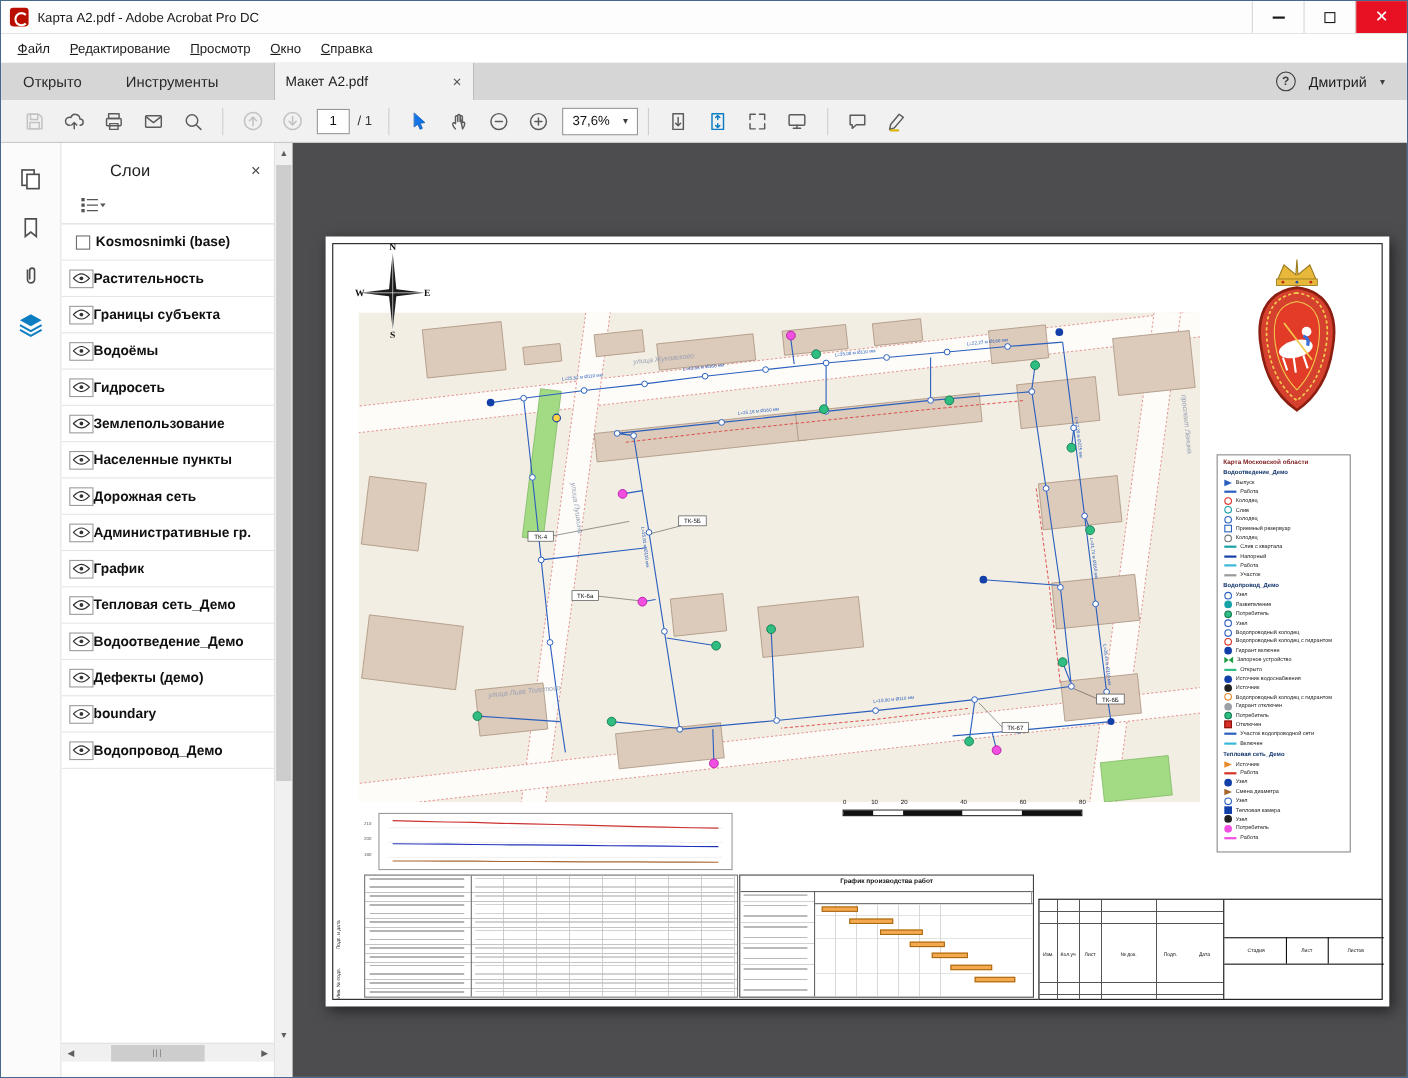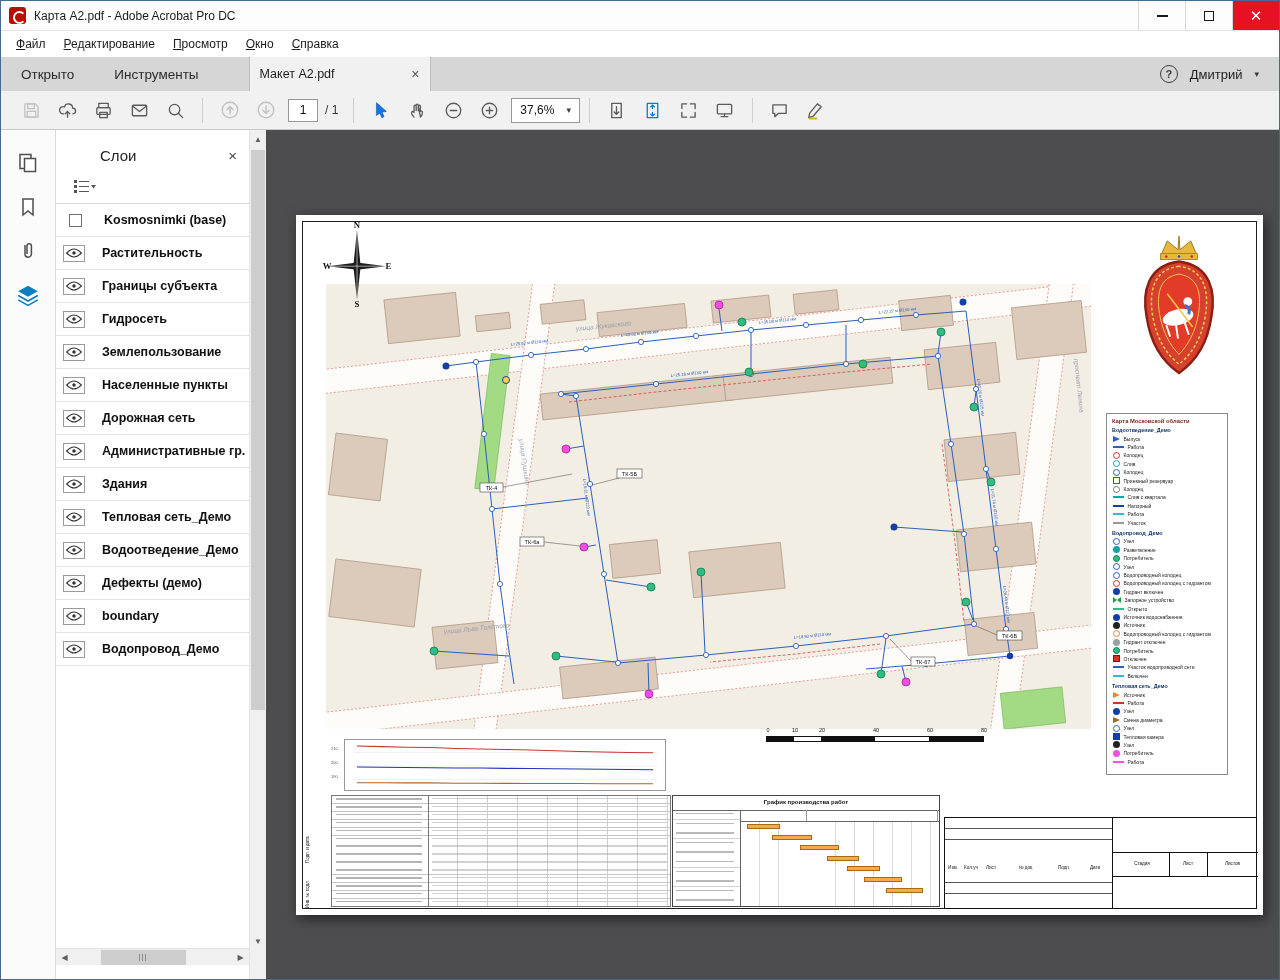--- a/index.html
+++ b/index.html
@@ -52,21 +52,21 @@
   .layers-panel{width:193px;background:#fff;position:relative;display:flex;flex-direction:column;flex:none;}
   .panel-header{display:flex;align-items:center;padding:17px 12px 6px 44px;}
   .panel-title{font-size:15px;color:#1f1f1f;}
   .panel-close{margin-left:auto;color:#4a4a4a;font-size:15px;line-height:1;}
   .panel-tools{padding:9px 0 9px 17px;border-bottom:1px solid #dadada;display:flex;align-items:center;gap:3px;}
   .layers-list{flex:1;overflow:hidden;}
   .layer-row{height:33px;display:flex;align-items: center;padding-left:7px;border-bottom:1px solid #e5e5e5;}
   .layer-box{width:22px;height:17px;border:1px solid #9b9b9b;background:#fff;display:flex;align-items:center;justify-content:center;flex:none;}
   .layer-box-wrap{width:24px;display:flex;justify-content:center;flex:none;}
   .cbox{width:13px;height:13px;border:1px solid #6f6f6f;background:#fff;}
-  .layer-label{margin-left:17px;font-size:12.5px;font-weight:700;color:#101010;white-space:nowrap;}
+  .layer-label{font-size:12.5px;font-weight:700;color:#101010;white-space:nowrap;}
 
   .hscroll{position:absolute;left:0;right:0;bottom:14px;height:17px;background:#f0f0f0;border-top:1px solid #e2e2e2;}
   .hscroll .sarr{position:absolute;top:0;width:17px;height:17px;font-size:8px;color:#5e5e5e;display:flex;align-items:center;justify-content:center;}
   .thumb-h{position:absolute;left:45px;top:1px;width:85px;height:15px;background:#cdcdcd;display:flex;align-items:center;justify-content:center;}
   .thumb-h::after{content:"";width:9px;height:7px;background:repeating-linear-gradient(90deg,#8f8f8f 0 1px,transparent 1px 3px);}
 
   .vscroll{width:17px;background:#f0f0f0;position:relative;flex:none;border-left:1px solid #e3e3e3;}
   .vscroll .sarr{position:absolute;left:0;width:16px;height:17px;font-size:8px;color:#5e5e5e;display:flex;align-items:center;justify-content:center;}
   .thumb-v{position:absolute;left:1px;width:14px;top:20px;height:560px;background:#cdcdcd;}
 
@@ -366,20 +366,29 @@
             </span>
             <span class="layer-label">Границы субъекта</span>
           </div>
           <div class="layer-row">
             <span class="layer-box">
               <svg viewBox="0 0 24 14" width="16" height="10">
                 <path d="M12 1C7 1 3 5 1 7c2 2 6 6 11 6s9-4 11-6c-2-2-6-6-11-6z" fill="none" stroke="#333" stroke-width="1.6"></path>
                 <circle cx="12" cy="7" r="2.6" fill="#333"></circle>
               </svg>
             </span>
+            <span class="layer-label">Водоёмы</span>
+          </div>
+          <div class="layer-row">
+            <span class="layer-box">
+              <svg viewBox="0 0 24 14" width="16" height="10">
+                <path d="M12 1C7 1 3 5 1 7c2 2 6 6 11 6s9-4 11-6c-2-2-6-6-11-6z" fill="none" stroke="#333" stroke-width="1.6"></path>
+                <circle cx="12" cy="7" r="2.6" fill="#333"></circle>
+              </svg>
+            </span>
             <span class="layer-label">Гидросеть</span>
           </div>
           <div class="layer-row">
             <span class="layer-box">
               <svg viewBox="0 0 24 14" width="16" height="10">
                 <path d="M12 1C7 1 3 5 1 7c2 2 6 6 11 6s9-4 11-6c-2-2-6-6-11-6z" fill="none" stroke="#333" stroke-width="1.6"></path>
                 <circle cx="12" cy="7" r="2.6" fill="#333"></circle>
               </svg>
             </span>
             <span class="layer-label">Землепользование</span>
@@ -411,21 +420,21 @@
             </span>
             <span class="layer-label">Административные гр.</span>
           </div>
           <div class="layer-row">
             <span class="layer-box">
               <svg viewBox="0 0 24 14" width="16" height="10">
                 <path d="M12 1C7 1 3 5 1 7c2 2 6 6 11 6s9-4 11-6c-2-2-6-6-11-6z" fill="none" stroke="#333" stroke-width="1.6"></path>
                 <circle cx="12" cy="7" r="2.6" fill="#333"></circle>
               </svg>
             </span>
-            <span class="layer-label">Здания</span>
+            <span class="layer-label">График</span>
           </div>
           <div class="layer-row">
             <span class="layer-box">
               <svg viewBox="0 0 24 14" width="16" height="10">
                 <path d="M12 1C7 1 3 5 1 7c2 2 6 6 11 6s9-4 11-6c-2-2-6-6-11-6z" fill="none" stroke="#333" stroke-width="1.6"></path>
                 <circle cx="12" cy="7" r="2.6" fill="#333"></circle>
               </svg>
             </span>
             <span class="layer-label">Тепловая сеть_Демо</span>
           </div>

